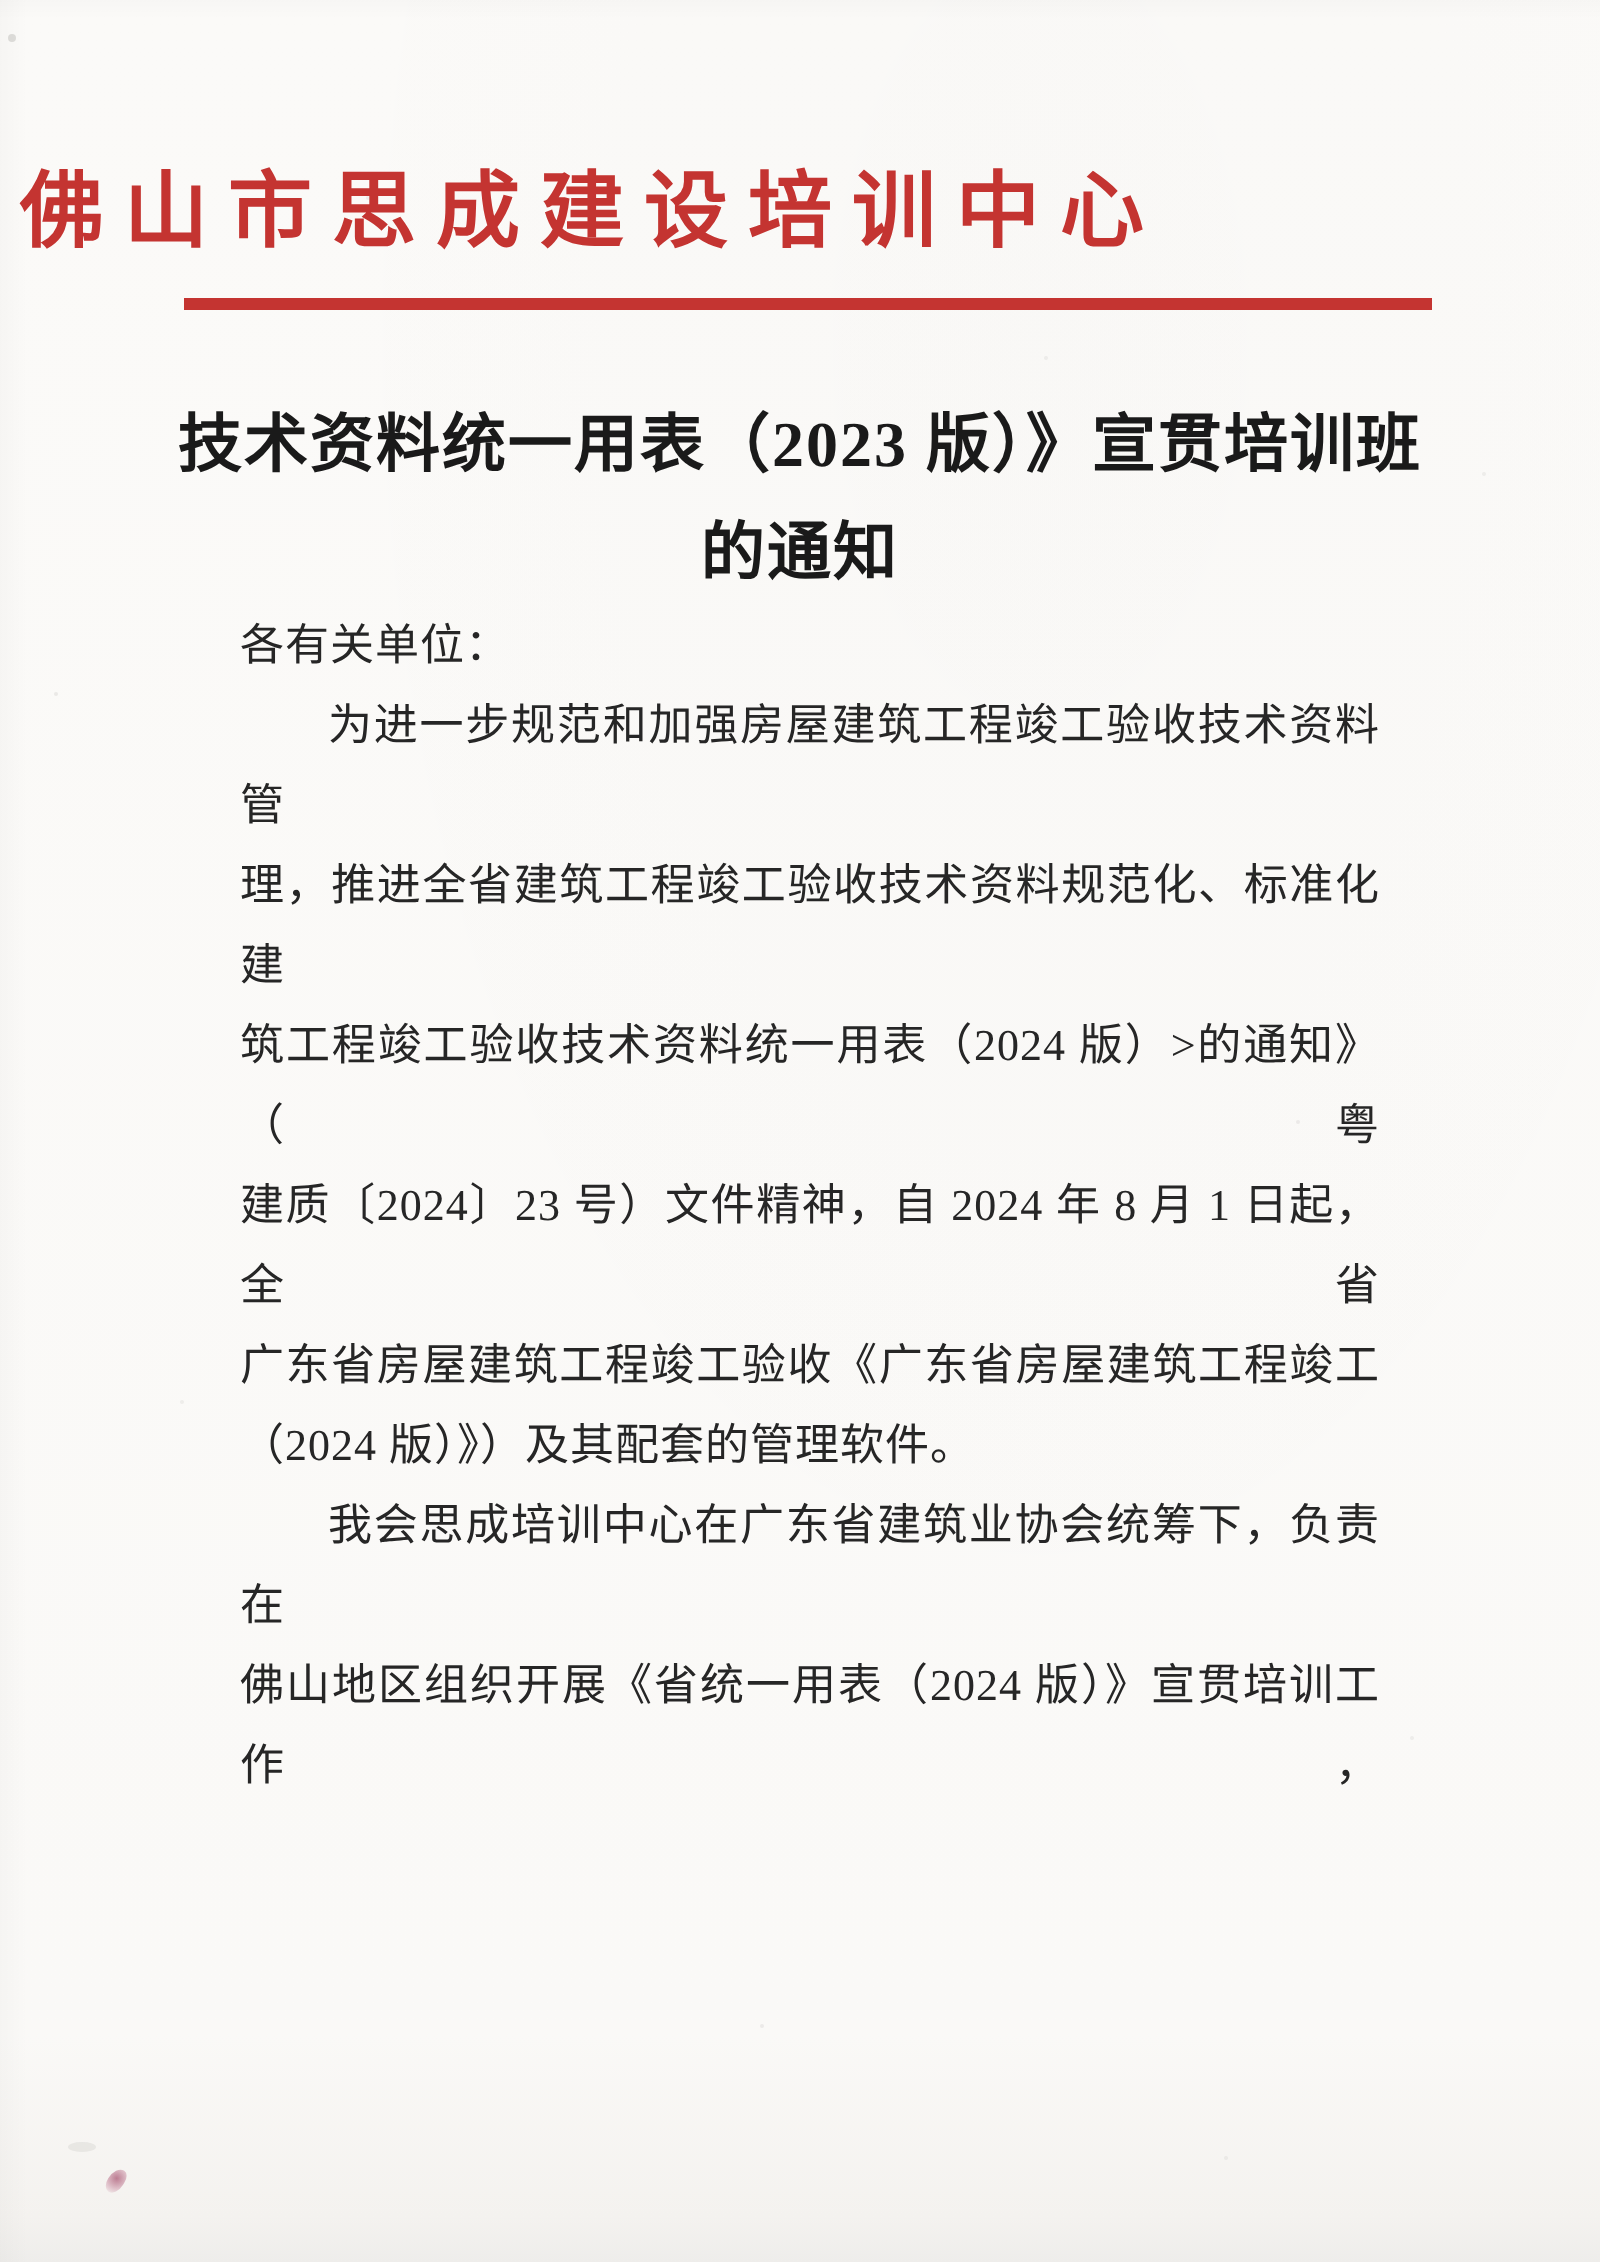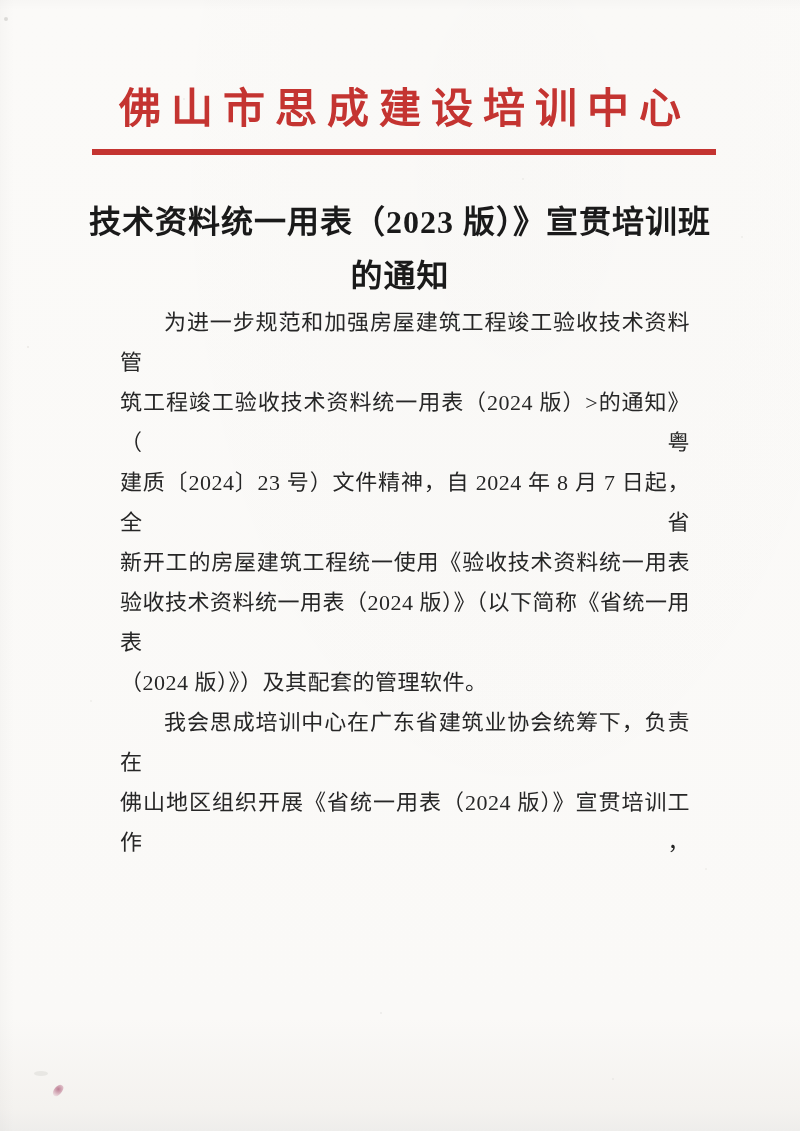--- a/index.html
+++ b/index.html
@@ -17,27 +17,27 @@
       linear-gradient(90deg, rgba(0,0,0,0.02) 0px, rgba(0,0,0,0) 14px),
       radial-gradient(ellipse at 65% 15%, rgba(0,0,0,0.008), rgba(0,0,0,0) 60%),
       linear-gradient(180deg, var(--paper, #fbfaf8) 0%, #faf9f7 90%, #f4f2ef 98%, #eeedeb 100%);
     font-family: "Liberation Serif", "DejaVu Serif", serif;
   }
 
   
   .org-name {
     margin: 85px auto 16px auto;
     padding-left: 10px; 
-    text-align: center;
+    text-align: left;
     font-size: 42px;
     line-height: 48px;
     font-weight: 700;
     letter-spacing: 10px;
     color: var(--accent-red, #c43431);
-    font-family: Liberation Serif, serif;
+    font-family: Liberation Mono, monospace;
   }
 
   .red-rule {
     width: 624px;
     height: 6px;
     margin: 3px auto 0 auto;
     transform: translateX(4px);
     background: var(--accent-red, #c43431);
   }
 
@@ -117,26 +117,27 @@
 
   <div class="org-name">佛山市思成建设培训中心</div>
   <div class="red-rule"></div>
 
   <div class="doc-title">
     <div>技术资料统一用表（2023 版）》宣贯培训班</div>
     <div>的通知</div>
   </div>
 
   <div class="doc-body">
+    <div class="line">各有关单位：</div>
 
     <div class="line indent jl">为进一步规范和加强房屋建筑工程竣工验收技术资料管</div>
+    <div class="line jl">理，推进全省建筑工程竣工验收技术资料规范化、标准化建</div>
     <div class="line jl">筑工程竣工验收技术资料统一用表（2024 版）&gt;的通知》（粤</div>
-    <div class="line jl">建质〔2024〕23 号）文件精神，自 2024 年 8 月 7 日起，全省</div>
-    <div class="line jl">新开工的房屋建筑工程统一使用《验收技术资料统一用表</div>
-    <div class="line jl">验收技术资料统一用表（2024 版）》（以下简称《省统一用表</div>
+    <div class="line jl">建质〔2024〕23 号）文件精神，自 2024 年 8 月 1 日起，全省</div>
+    <div class="line jl">广东省房屋建筑工程竣工验收《广东省房屋建筑工程竣工</div>
     <div class="line">（2024 版）》）及其配套的管理软件。</div>
 
     <div class="line indent jl">我会思成培训中心在广东省建筑业协会统筹下，负责在</div>
     <div class="line jl">佛山地区组织开展《省统一用表（2024 版）》宣贯培训工作，</div>
 
   </div>
 
   <div class="ink-mark"></div>
   <div class="smudge"></div>
   <div class="speckles"></div>

